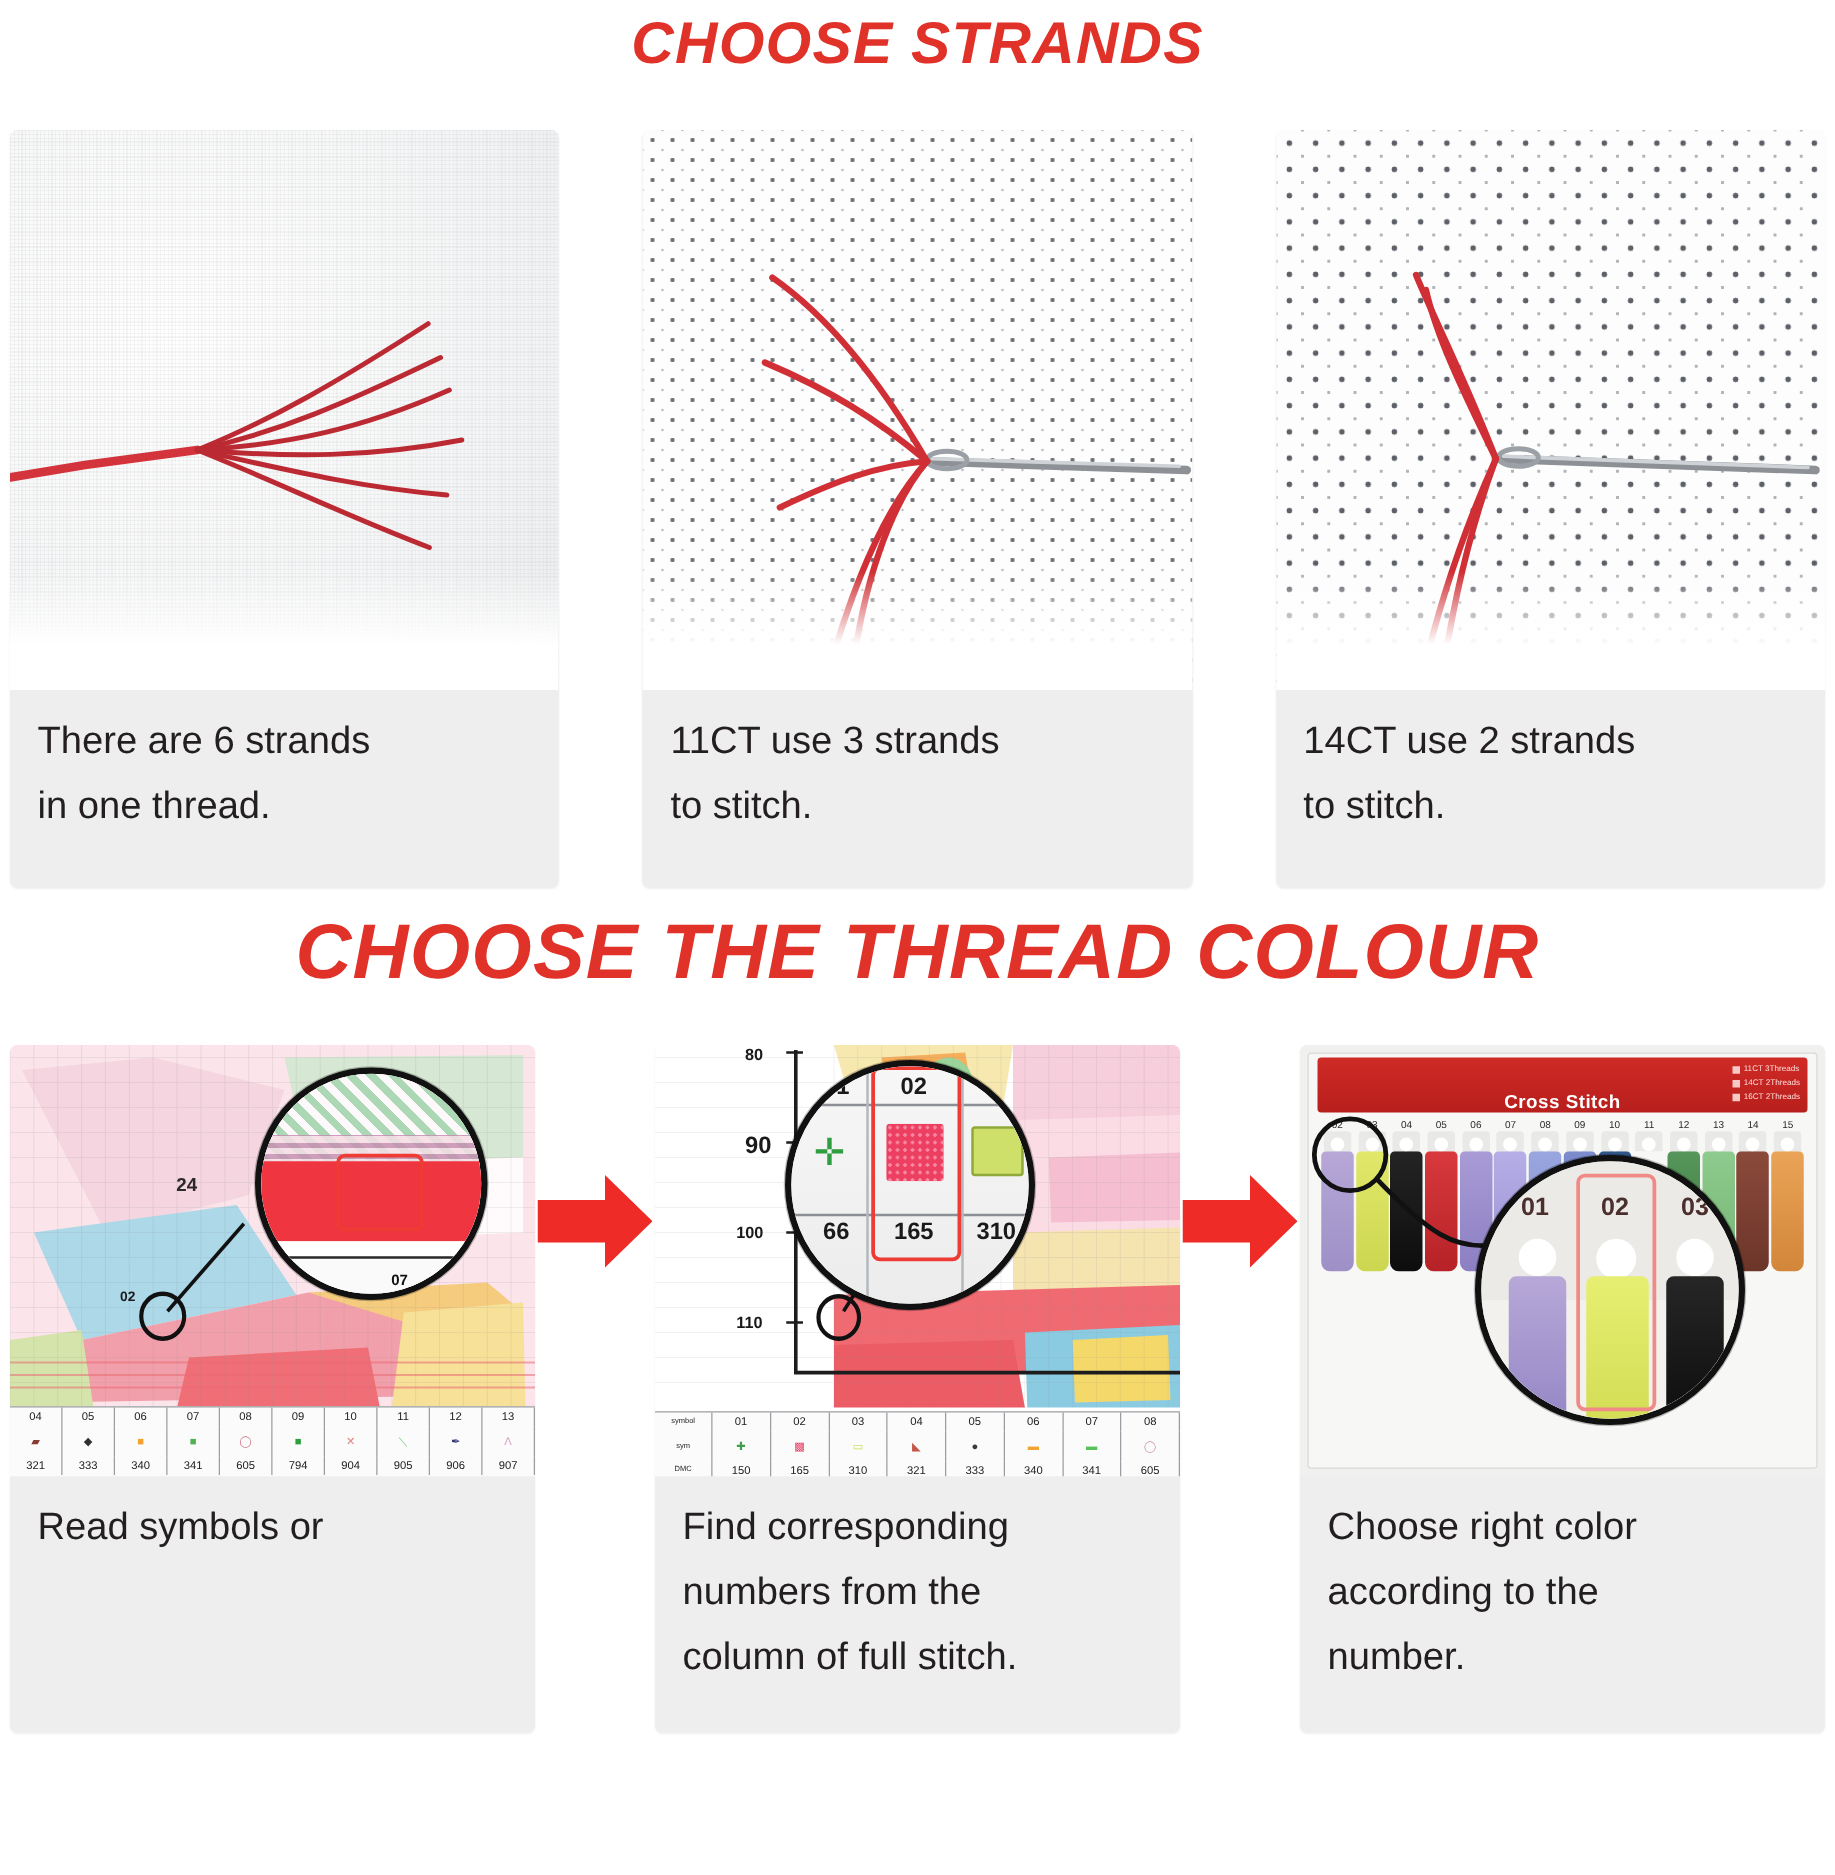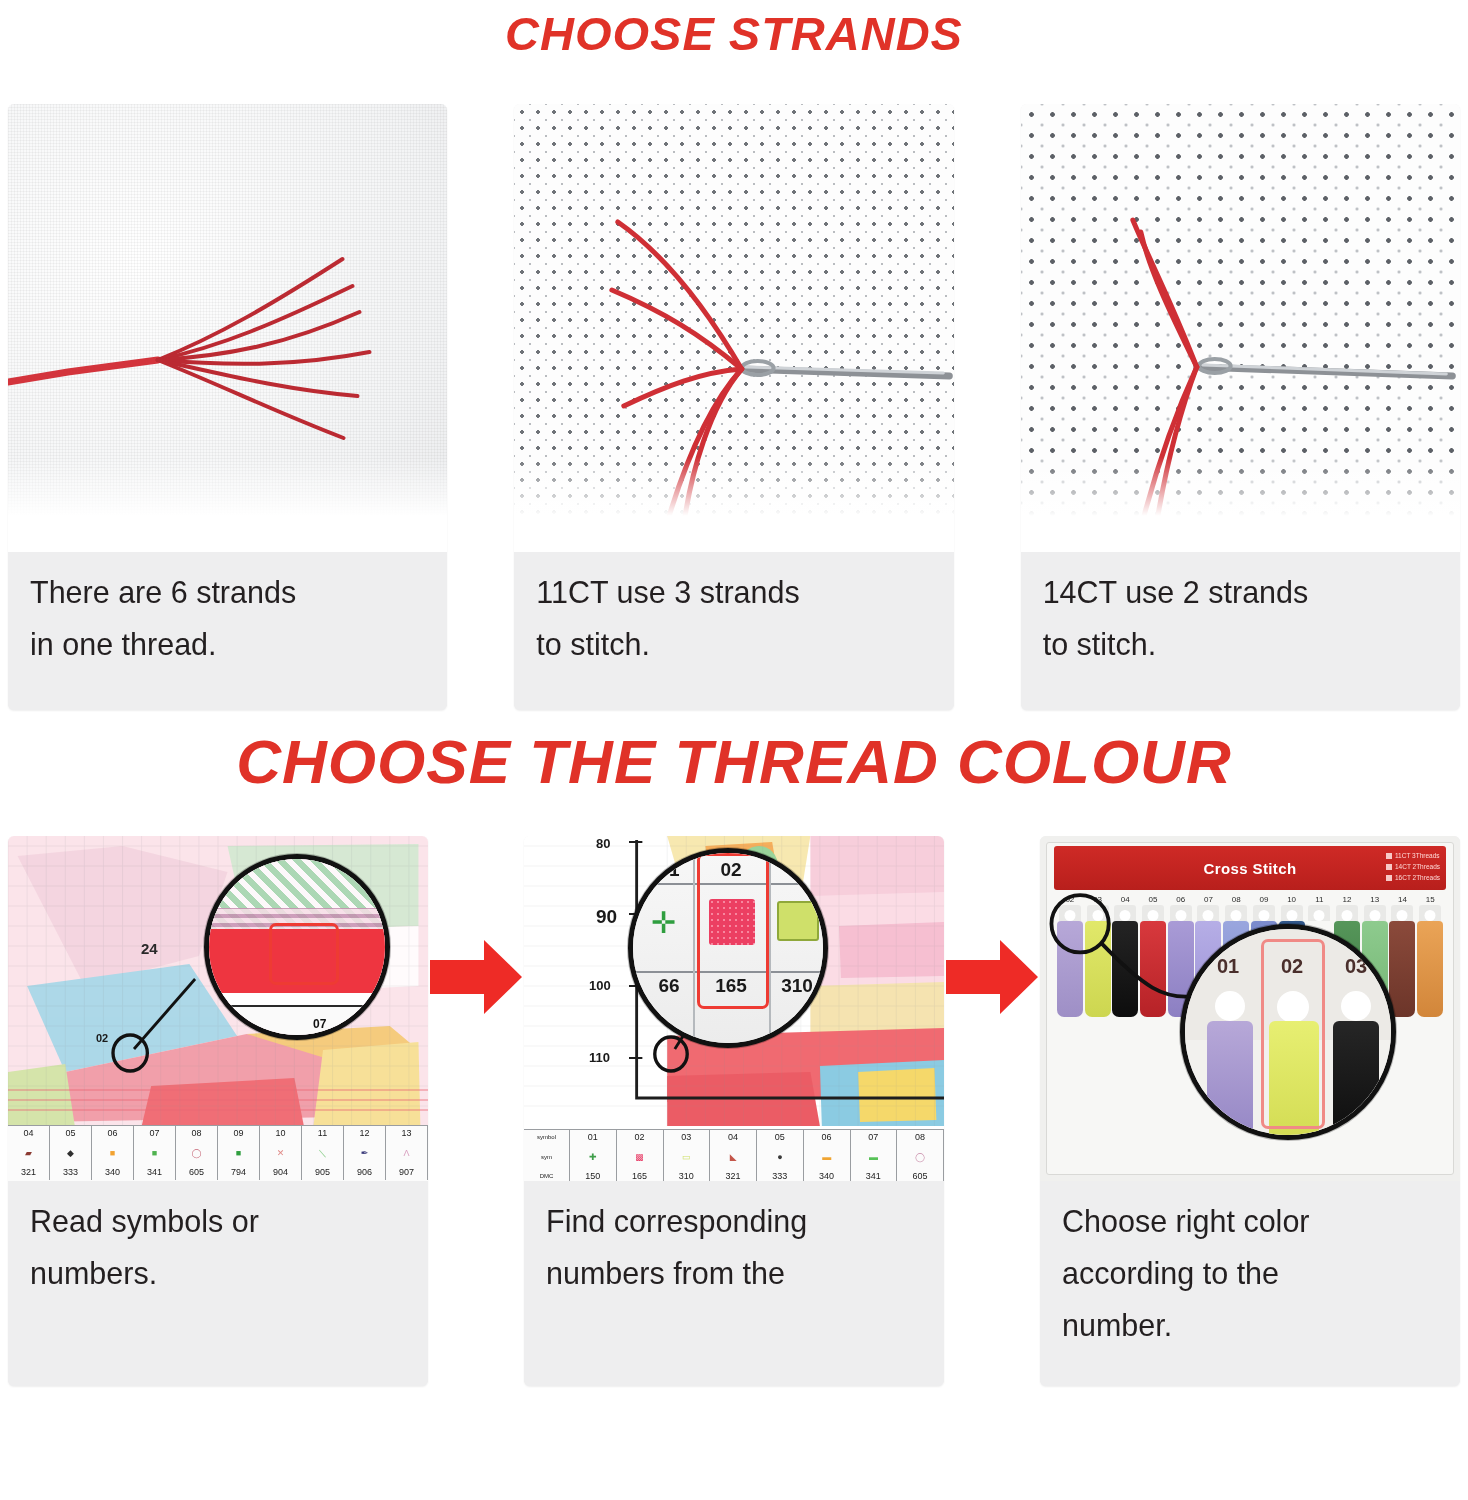--- a/index.html
+++ b/index.html
@@ -115,21 +115,21 @@
     display:flex; align-items:center; justify-content:center;
     flex:0 0 auto;
   }
   .arrow svg { width:92px; height:78px; display:block; }
 
   
   .card-head {
     position:absolute; left:14px; right:14px; top:10px; height:44px;
     background:linear-gradient(#cf2a26,#b81f1c);
     border-radius:3px;
-    display:flex; align-items:center; justify-content:center;
+    display:flex; align-items:flex-end; justify-content:center;
     color:#fff; font-size:15px; font-weight:bold; letter-spacing:.4px;
   }
   .card-opts { position:absolute; right:20px; top:14px; font-size:6.5px; color:#ffd9d7; line-height:11px; }
   .card-opts div { display:flex; align-items:center; gap:3px; }
   .card-opts i { width:6px; height:6px; background:#f7c9c6; display:inline-block; }
   .peg-row { position:absolute; left:16px; right:16px; top:58px; display:flex; }
   .peg { flex:1 1 0; position:relative; text-align:center; }
   .peg-num { font-size:8px; color:#2a2a2a; line-height:11px; }
   .peg-card {
     width:22px; height:16px; margin:0 auto; background:#e9e9e7;
@@ -310,21 +310,20 @@
             <div class="legend-cell">794</div>
             <div class="legend-cell">904</div>
             <div class="legend-cell">905</div>
             <div class="legend-cell">906</div>
             <div class="legend-cell">907</div>
           </div>
         </div>
       </div>
       <div class="panel-caption">
         <div>Read symbols or</div>
-        <div>numbers.</div>
       </div>
     </div>
 
     <div class="arrow">
       <svg viewBox="0 0 92 78">
         <path d="M0 22 H54 V2 L92 39 L54 76 V56 H0 Z" fill="#ee2b26"></path>
       </svg>
     </div>
 
     <div class="panel">
@@ -422,20 +421,21 @@
             <div class="legend-cell">333</div>
             <div class="legend-cell">340</div>
             <div class="legend-cell">341</div>
             <div class="legend-cell">605</div>
           </div>
         </div>
       </div>
       <div class="panel-caption">
         <div>Find corresponding</div>
         <div>numbers from the</div>
+        <div>column of full stitch.</div>
       </div>
     </div>
 
     <div class="arrow">
       <svg viewBox="0 0 92 78">
         <path d="M0 22 H54 V2 L92 39 L54 76 V56 H0 Z" fill="#ee2b26"></path>
       </svg>
     </div>
 
     <div class="panel">

